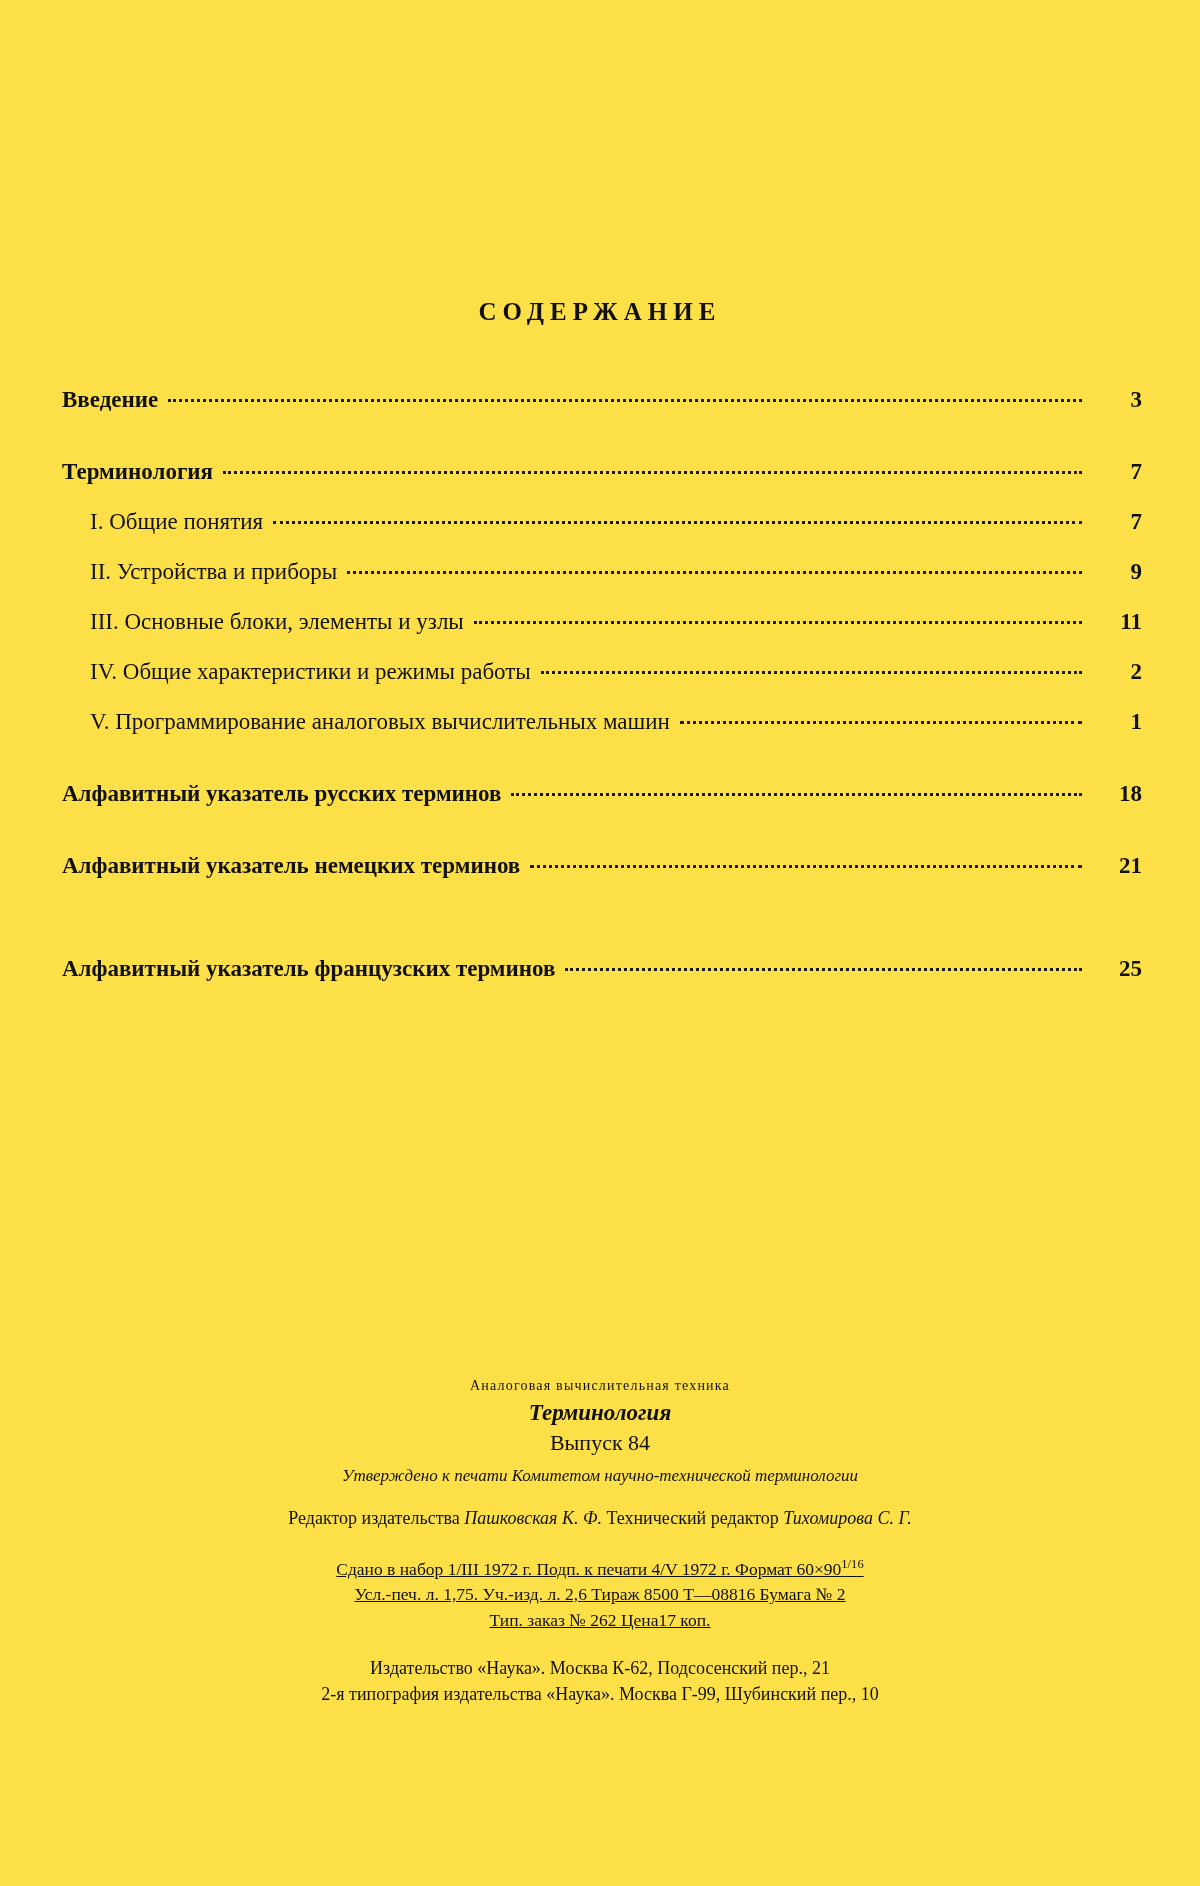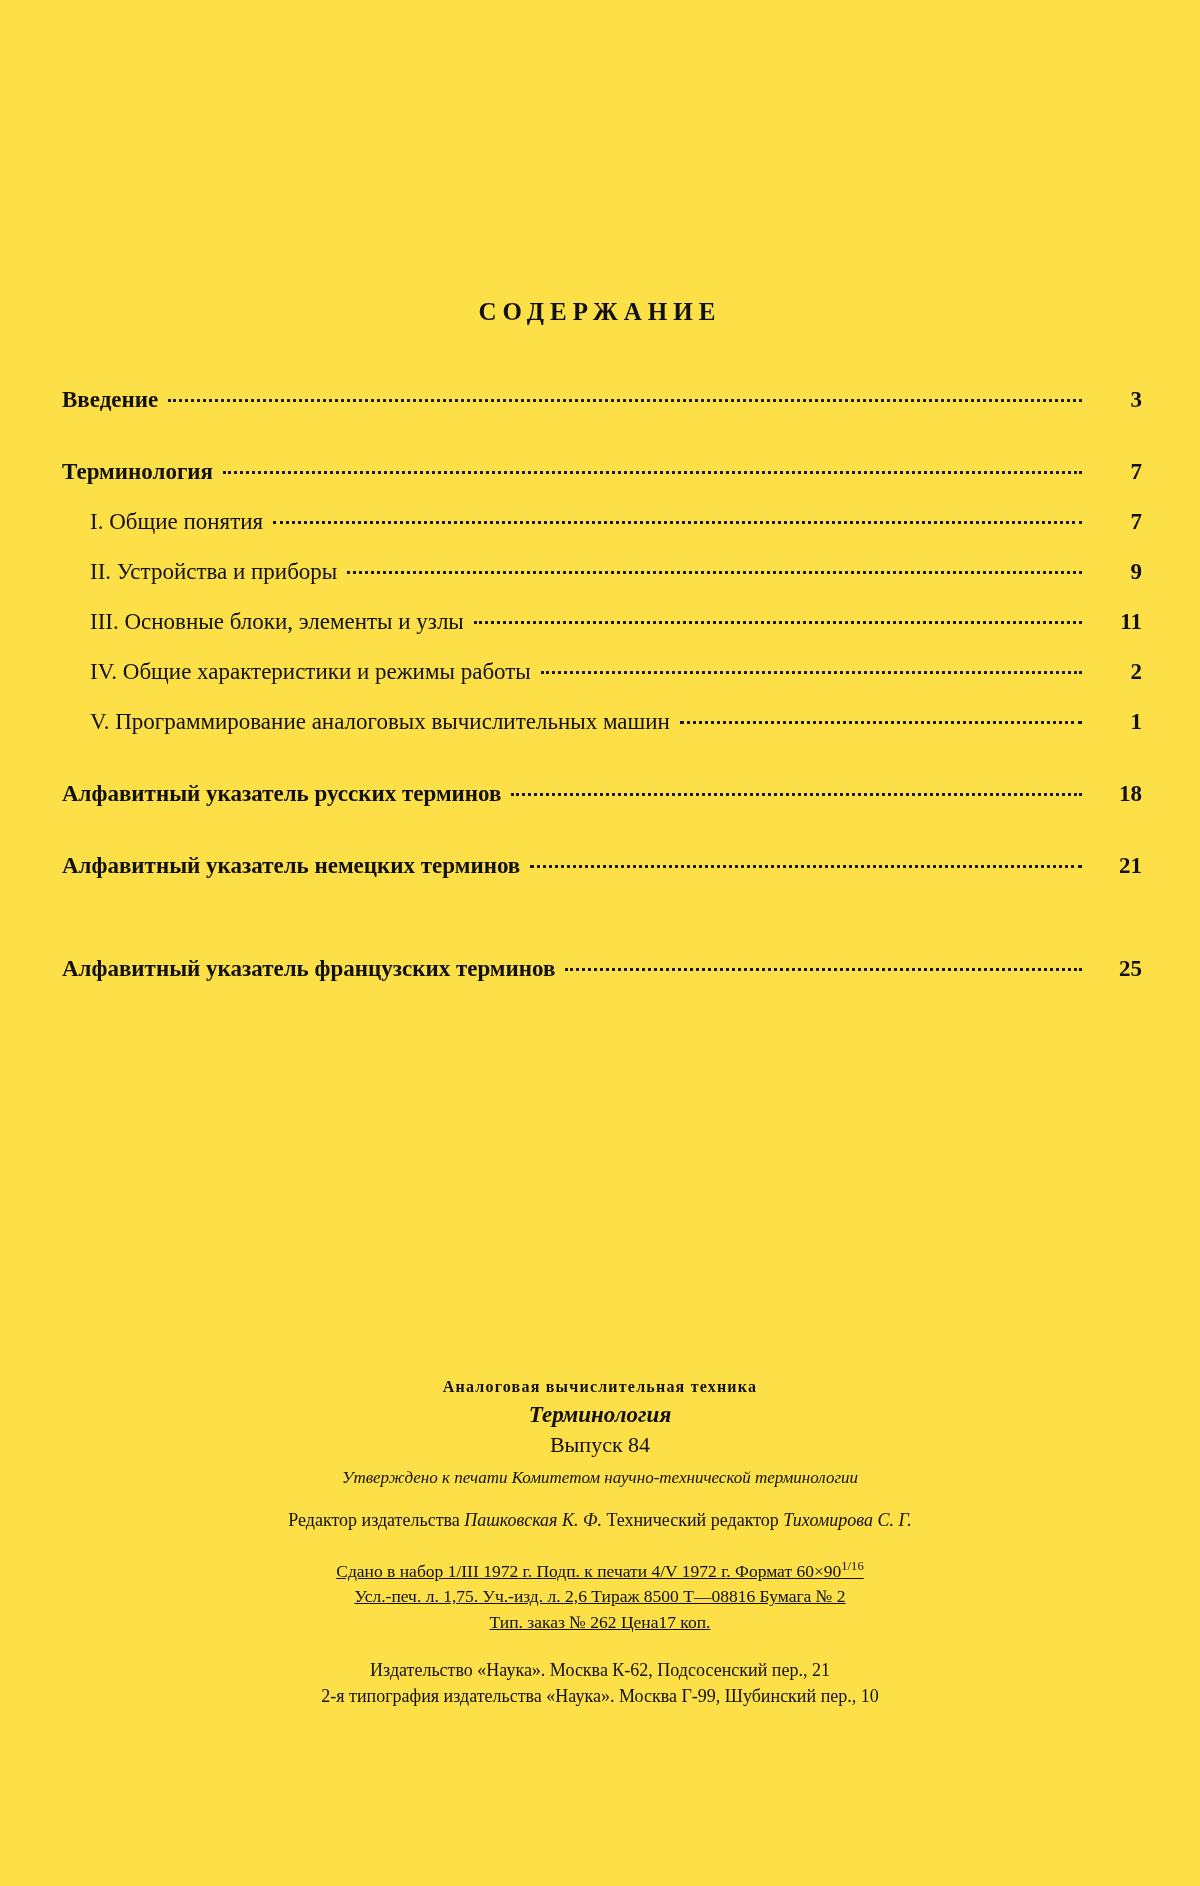--- a/index.html
+++ b/index.html
@@ -89,22 +89,22 @@
   .colophon {
     position: absolute;
     left: 0;
     top: 1378px;
     width: 1200px;
     text-align: center;
     color: #111;
   }
   .col-line { white-space: nowrap; }
   .c-title {
-    font-weight: bold;
-    font-size: 16px;
+    font-weight: normal;
+    font-size: 14px;
     letter-spacing: 1.2px;
     margin-bottom: 6px;
   }
   .c-subtitle {
     font-weight: bold;
     font-style: italic;
     font-size: 23px;
     margin-bottom: 4px;
   }
   .c-issue {

